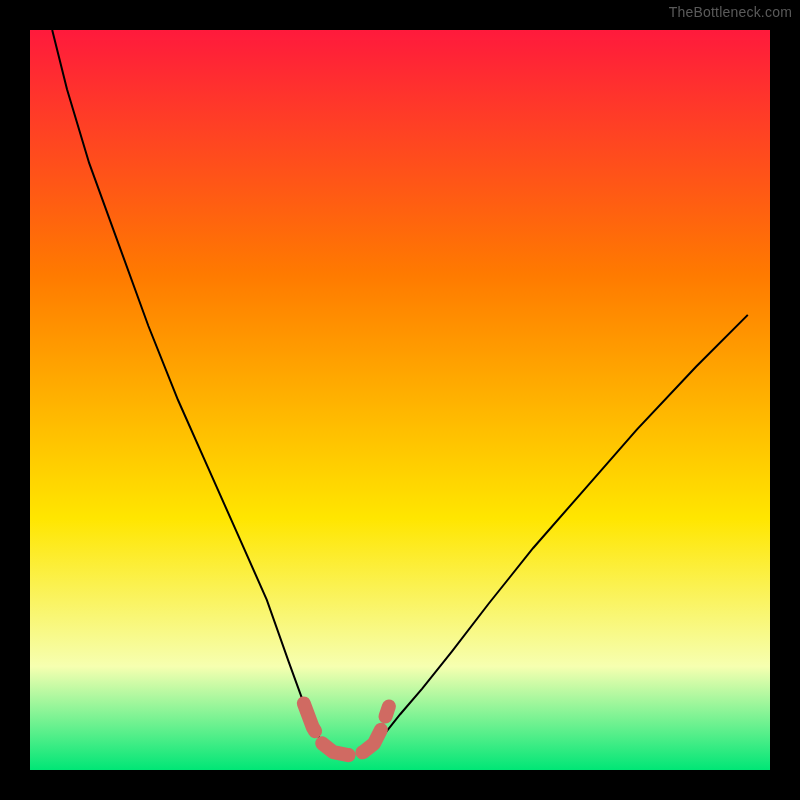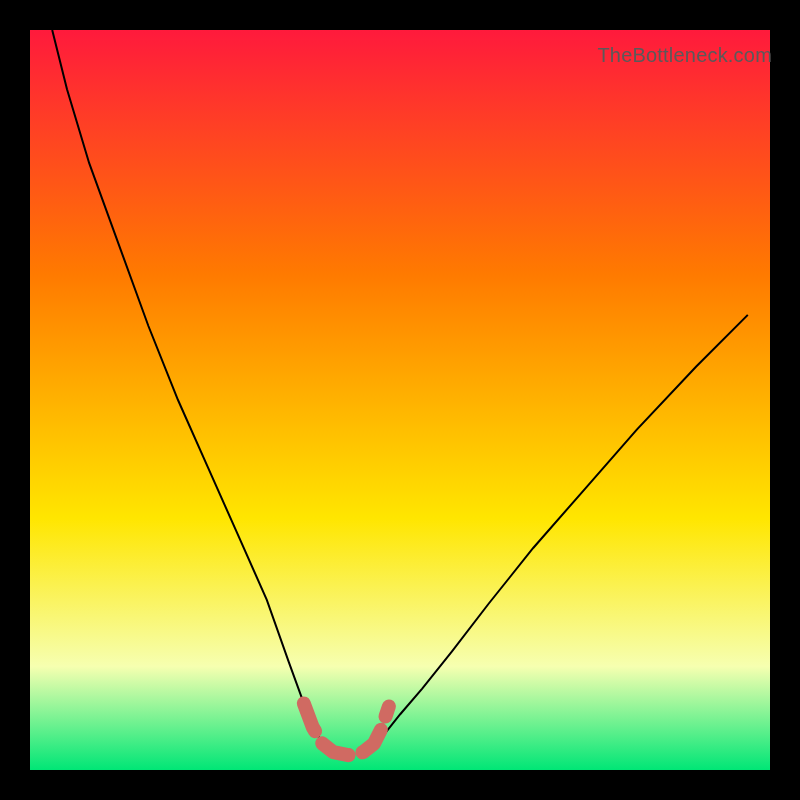--- a/index.html
+++ b/index.html
@@ -12,27 +12,26 @@
     font-family: Arial, Helvetica, sans-serif;
   }
   .stage {
     position: relative;
     width: 800px;
     height: 800px;
   }
   .watermark {
     position: absolute;
     top: 4px;
-    right: 28px;
+    right: 8px;
     color: #5a5a5a;
-    font-size: 20px;
+    font-size: 14px;
     font-weight: 400;
     letter-spacing: 0.2px;
     z-index: 10;
-    margin-top: 40px;
   }
   svg.plot {
     position: absolute;
     top: 0;
     left: 0;
   }
 </style>
 </head>
 <body>
 

